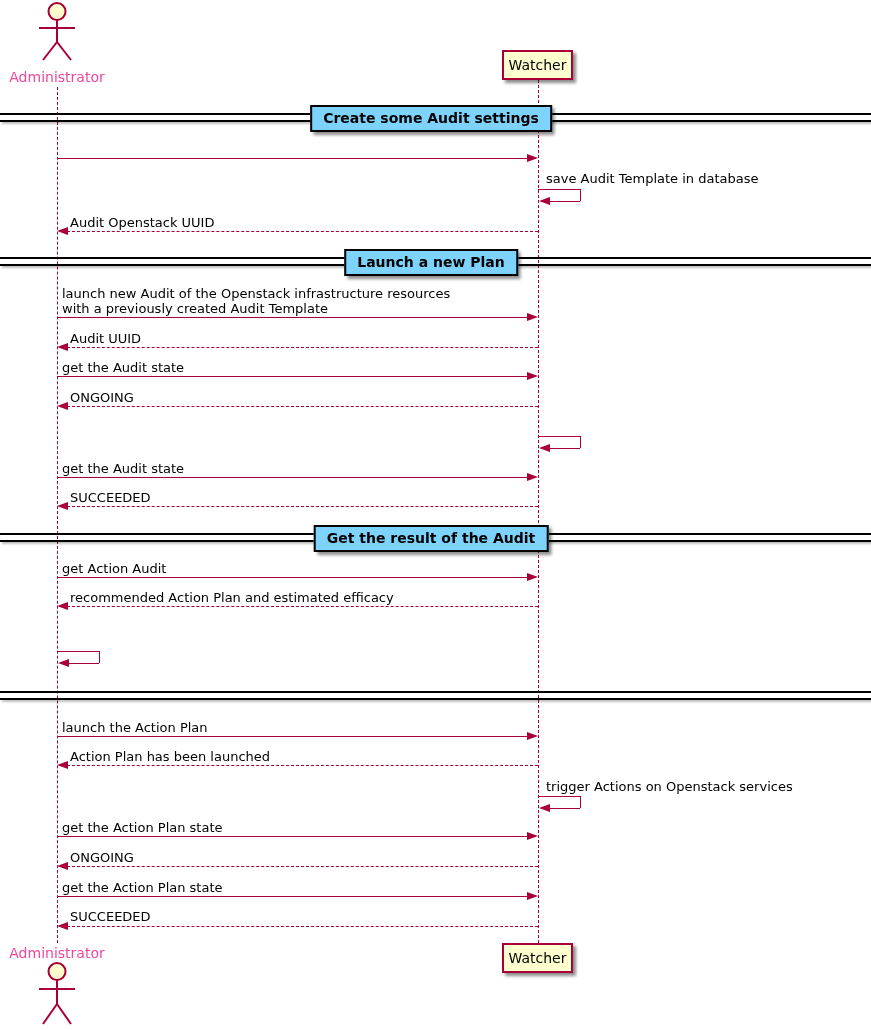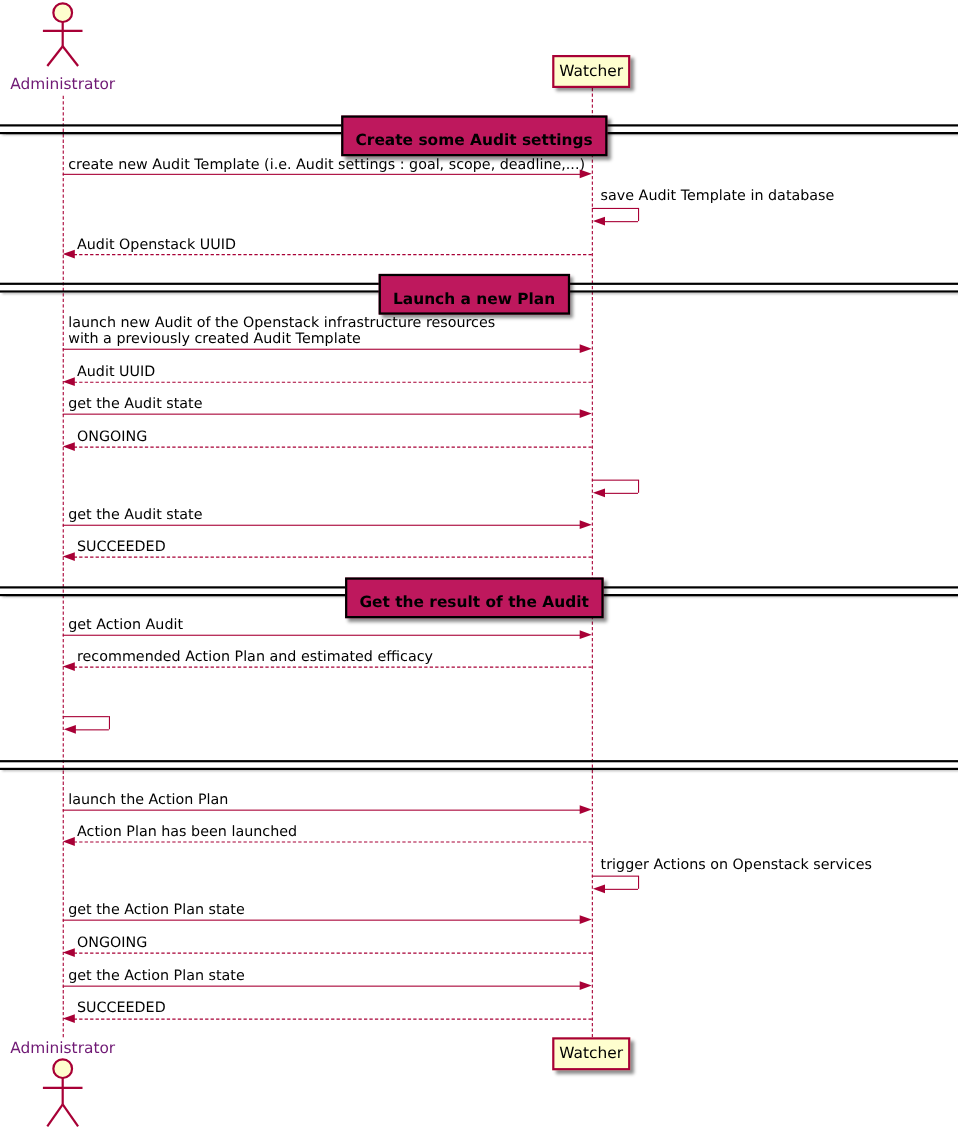--- a/index.html
+++ b/index.html
@@ -2,27 +2,27 @@
 <html><head>
 <meta charset="utf-8">
 <style>
   html,body{margin:0;padding:0;background:#ffffff;}
   .canvas{position:relative;width:871px;height:1030px;background:#fff;overflow:hidden;
           font-family:"DejaVu Sans","Liberation Sans",sans-serif;}
   .life{position:absolute;width:0;border-left:1px dashed #A80036;z-index:1;}
   .divider-rule{position:absolute;left:0;width:871px;height:9px;box-sizing:border-box;
           border-top:2px solid #000;border-bottom:2px solid #000;z-index:2;
           box-shadow:2px 2px 2px rgba(0,0,0,0.25);}
-  .divider-label{position:absolute;left:431px;transform:translateX(-50%);background:#be185d;
-          border:2px solid #000;padding:13px 11px 4px;font-size:14px;font-weight:bold;color:#000;
+  .divider-label{position:absolute;left:431px;transform:translateX(-50%);background:#7dd3fc;
+          border:2px solid #000;padding:3px 11px 4px;font-size:14px;font-weight:bold;color:#000;
           white-space:nowrap;z-index:4;box-shadow:3px 3px 3px rgba(0,0,0,0.45);}
   .participant{position:absolute;width:71px;height:30px;box-sizing:border-box;background:#FEFECE;
           border:2px solid #A80036;display:flex;align-items:center;justify-content:center;
           font-size:14px;color:#000;z-index:4;box-shadow:3px 3px 3px rgba(0,0,0,0.45);}
-  .actor-name{position:absolute;width:112px;text-align:center;font-size:14px;color:#701a75;z-index:4;}
+  .actor-name{position:absolute;width:112px;text-align:center;font-size:14px;color:#ec4899;z-index:4;}
   .actor-fig{position:absolute;z-index:4;}
   .lbl{position:absolute;font-size:13px;line-height:15px;color:#000;white-space:pre;z-index:3;}
   .ln{position:absolute;height:0;border-top:1px solid #A80036;z-index:3;}
   .ln.dash{border-top-style:dashed;}
   .vln{position:absolute;width:0;border-left:1px solid #A80036;z-index:3;}
   .ar{position:absolute;width:0;height:0;border-top:4px solid transparent;
       border-bottom:4px solid transparent;z-index:3;}
   .ar.r{border-left:11px solid #A80036;}
   .ar.l{border-right:11px solid #A80036;}
 </style>
@@ -41,21 +41,20 @@
     <line x1="22" y1="41" x2="8" y2="59" stroke="#A80036" stroke-width="2"></line>
     <line x1="22" y1="41" x2="36" y2="59" stroke="#A80036" stroke-width="2"></line>
   </svg>
   <div class="actor-name" style="left:1px;top:69px">Administrator</div>
 
   <div class="participant" style="left:502px;top:50px">Watcher</div>
 
   <div class="divider-rule" style="top:113px"></div>
   <div class="divider-label" style="top:105px">Create some Audit settings</div>
 
-  <div class="lbl" style="left:62px;top:143px">create new Audit Template (i.e. Audit settings : goal, scope, deadline,...)</div>
   <div class="ln" style="left:57px;top:158px;width:471px"></div>
   <div class="ar r" style="left:527px;top:154px"></div>
 
   <div class="lbl" style="left:546px;top:171px">save Audit Template in database</div>
   <div class="ln" style="left:538px;top:189px;width:42px"></div>
   <div class="vln" style="left:580px;top:189px;height:12px"></div>
   <div class="ln" style="left:549px;top:201px;width:31px"></div>
   <div class="ar l" style="left:539px;top:197px"></div>
 
   <div class="lbl" style="left:70px;top:215px">Audit Openstack UUID</div>

